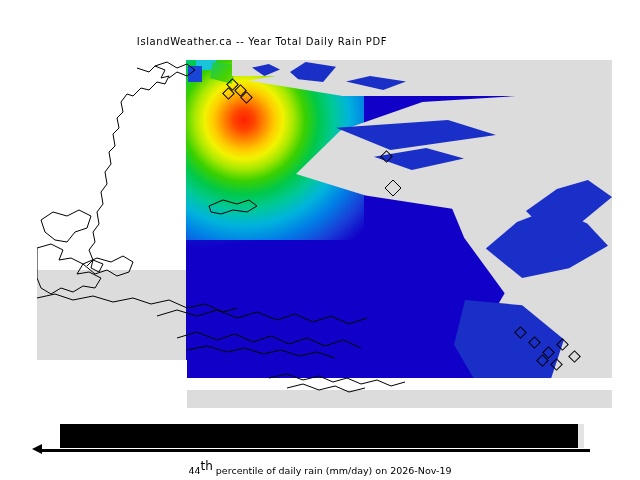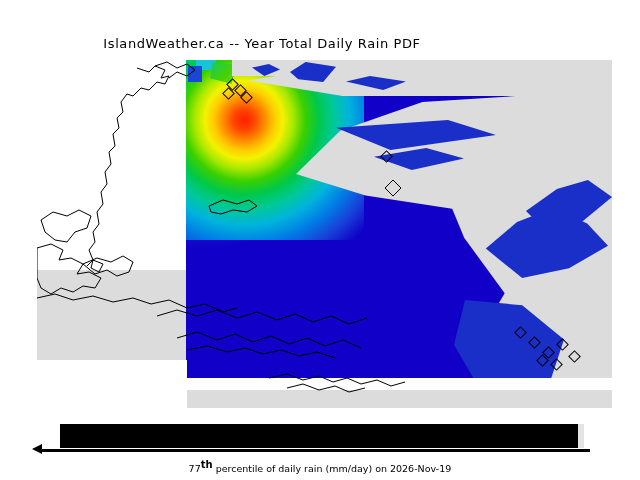--- a/index.html
+++ b/index.html
@@ -16,21 +16,21 @@
   }
 
   
   #title {
     position: absolute;
     left: 0;
     top: 36px;
     width: 524px;
     text-align: center;
     font-family: "DejaVu Sans", sans-serif;
-    font-size: 13px;
+    font-size: 10px;
     letter-spacing: 0.6px;
     color: #000000;
     white-space: pre;
   }
 
   
   #map-panel {
     position: absolute;
     left: 37px;
     top: 60px;
@@ -173,23 +173,22 @@
     left: 0;
     top: 459px;
     width: 640px;
     text-align: center;
     font-family: "DejaVu Sans", sans-serif;
     font-size: 9.5px;
     color: #000000;
     white-space: pre;
   }
   #caption sup {
-    font-size: 10px;
+    font-size: 12px;
     vertical-align: super;
-    font-weight: bold;
   }
 </style>
 </head>
 <body>
 
 <div id="title">IslandWeather.ca -- Year Total Daily Rain PDF</div>
 
 <div id="map-panel">
 
   <div class="white-patch" style="left:0px; top:0px; width:150px; height:210px;"></div>
@@ -290,13 +289,13 @@
 
 </div>
 
 <div id="colorbar-wrap">
   <div id="colorbar"></div>
   <div id="colorbar-tailcap"></div>
 </div>
 <div id="colorbar-baseline"></div>
 <div id="colorbar-arrow"></div>
 
-<div id="caption"><span>77</span><sup>th</sup><span> percentile of daily rain (mm/day) on 2026-Nov-19</span></div>
+<div id="caption"><span>44</span><sup>th</sup><span> percentile of daily rain (mm/day) on 2026-Nov-19</span></div>
 
 </body></html>

